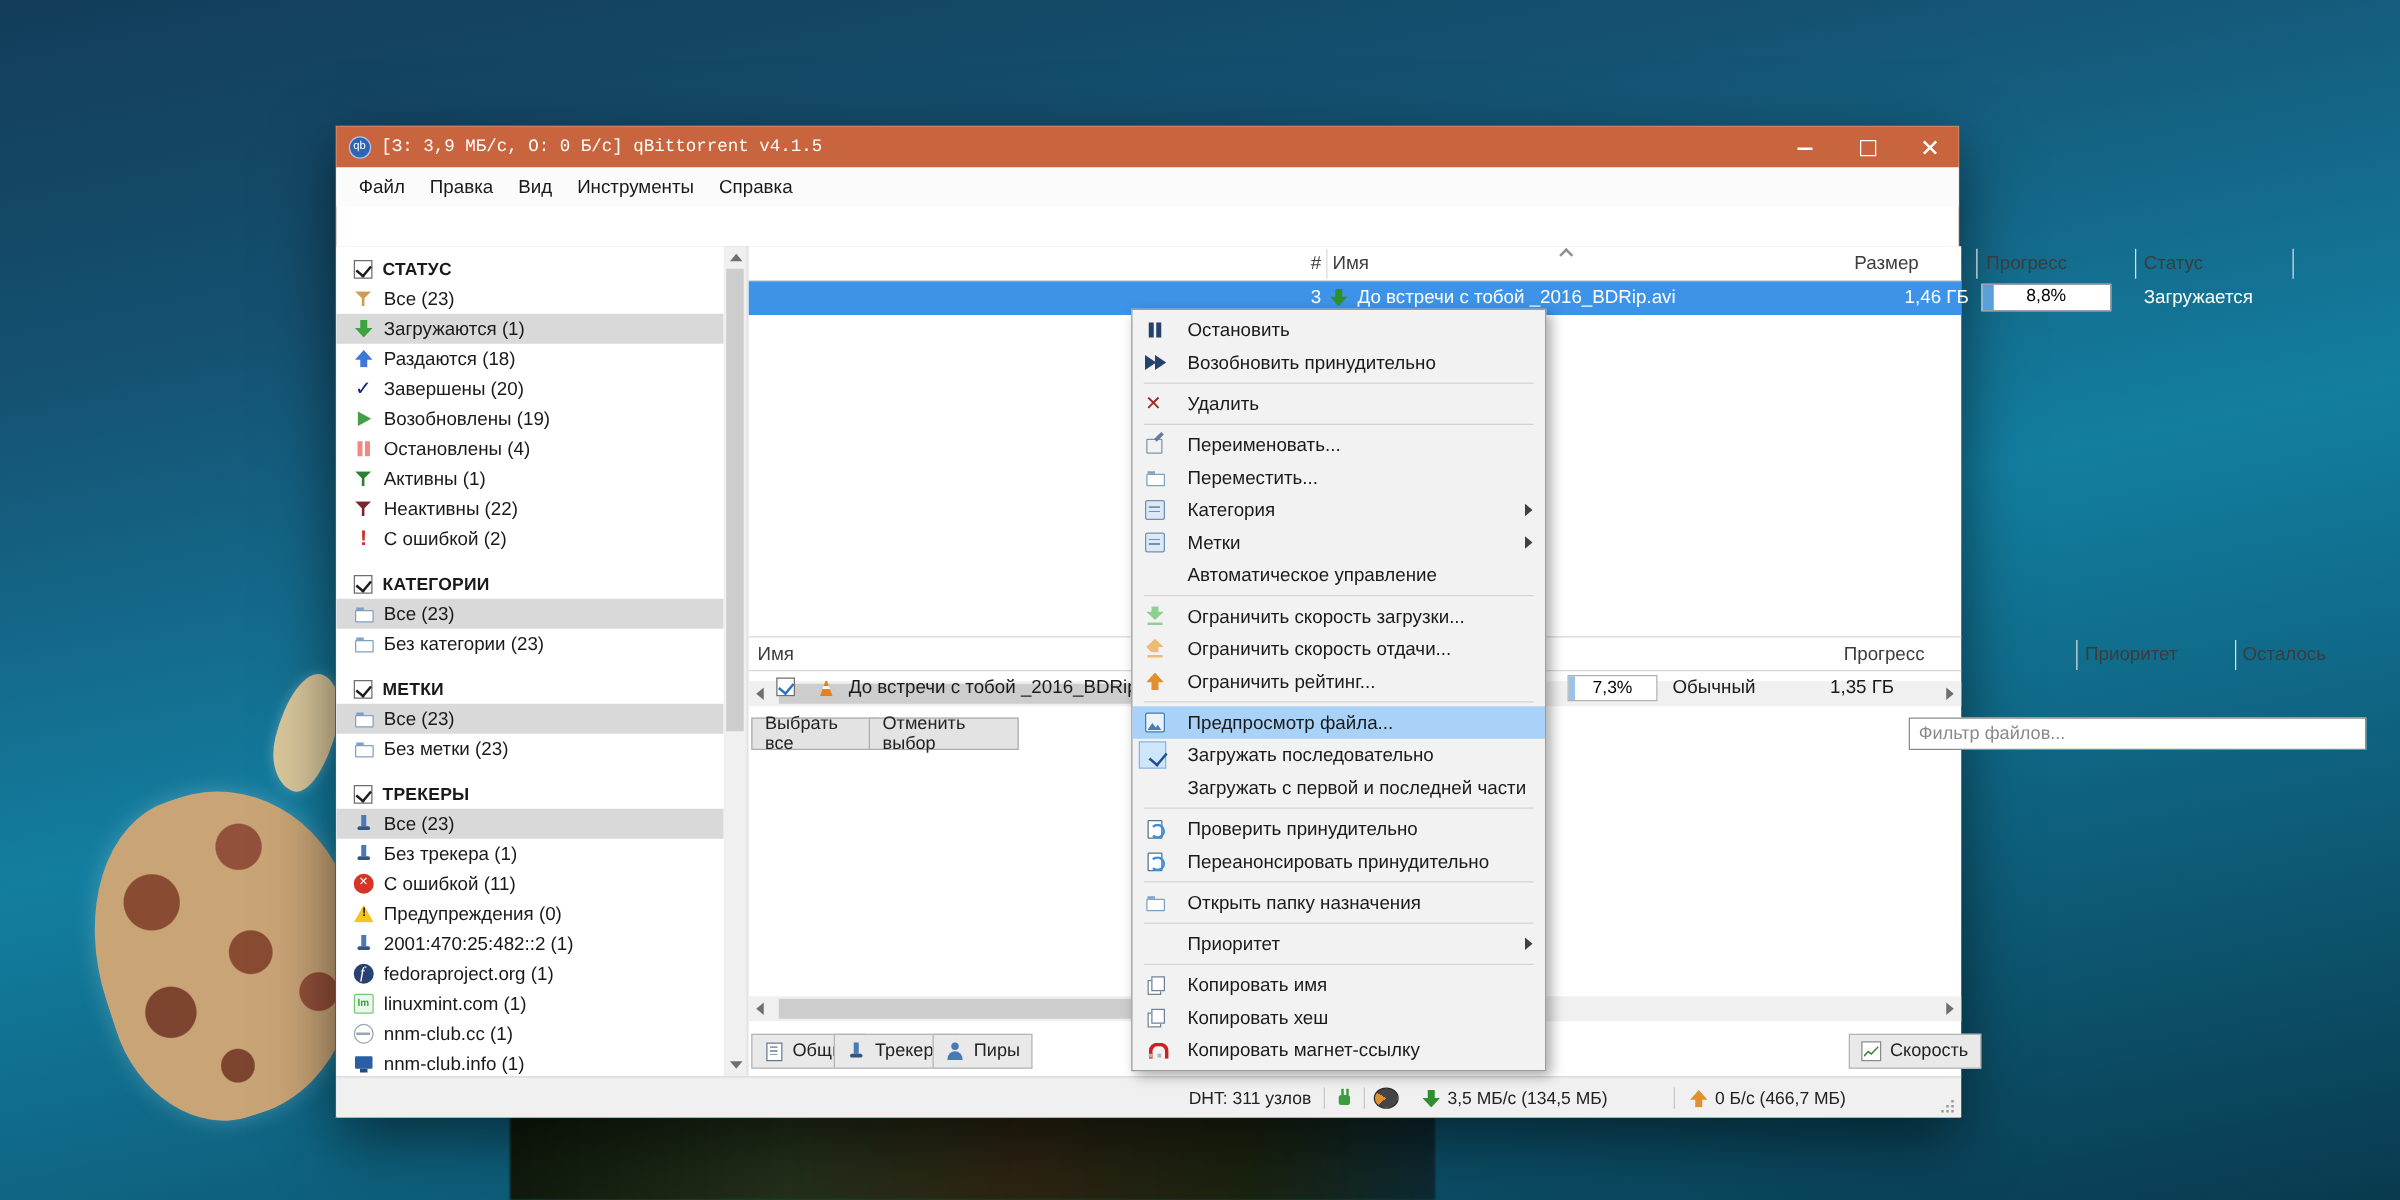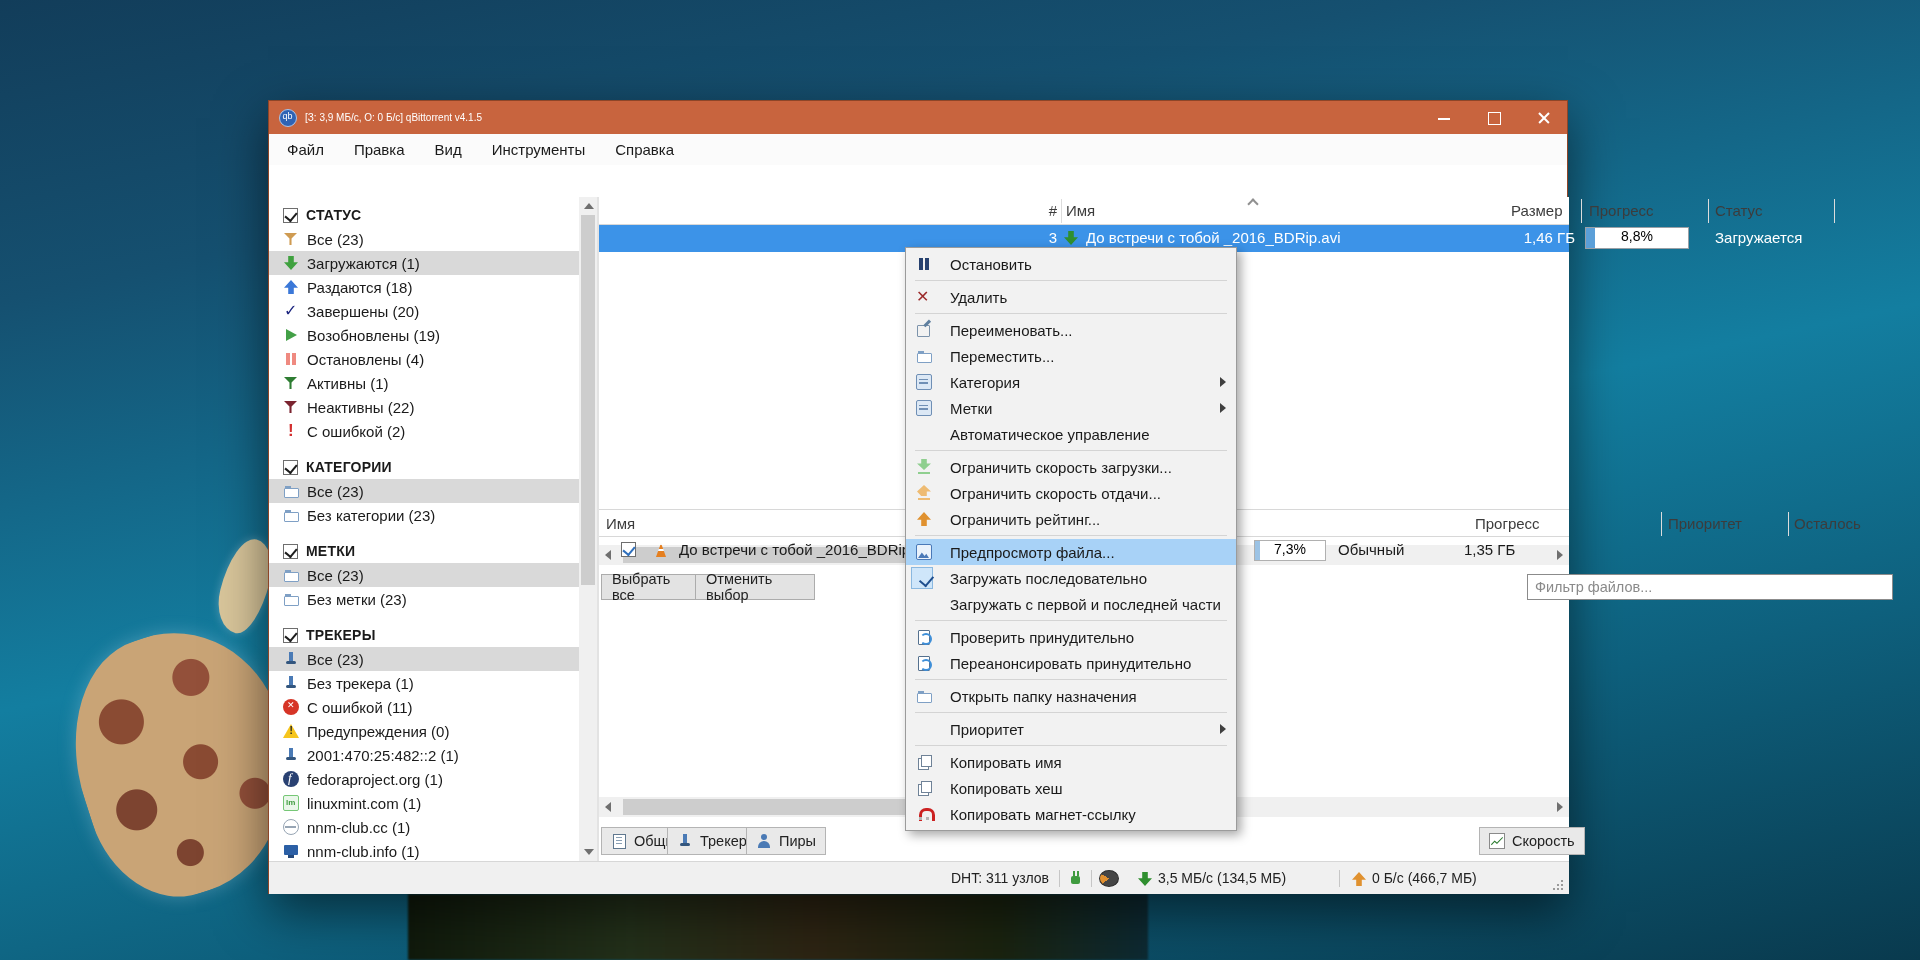--- a/index.html
+++ b/index.html
@@ -26,30 +26,30 @@
   .turtle-under { position:absolute; left:408px; top:894px; width:740px; height:66px;
     background:linear-gradient(90deg,#101a0c, #23301a 30%, #2d2413 55%, #1a230f 80%, #0d2a33);
     filter:blur(1px); }
 
   
   .window { position:absolute; left:268px; top:100px; width:1300px; height:794px;
     background:#fff; border:1px solid #8e4527; box-shadow:0 18px 48px rgba(0,0,0,.55); }
 
   .titlebar { position:absolute; left:0; top:0; width:100%; height:33px; background:#c8643e;
     display:flex; align-items:center; color:#fff; }
-  .titlebar .apptitle { margin-left:8px; font-size:10px; }
+  .titlebar .apptitle { margin-left:8px; font-size:14px;font-family:Liberation Mono, monospace; }
   .wc { position:absolute; top:0; height:33px; width:50px; }
   .wc-min { left:1150px; } .wc-max { left:1200px; } .wc-close { left:1250px; }
   .wc-min::before { content:""; position:absolute; left:19px; top:17px; width:12px; height:2px; background:#fff; }
   .wc-max::before { content:""; position:absolute; left:19px; top:11px; width:11px; height:11px; border:1.5px solid #fff; }
   .wc-close::before,.wc-close::after { content:""; position:absolute; left:18px; top:16px; width:14px; height:1.8px; background:#fff; }
   .wc-close::before { transform:rotate(45deg);} .wc-close::after { transform:rotate(-45deg);}
 
   .menubar { position:absolute; left:0; top:33px; width:100%; height:31px; background:#fbfbfb;
-    display:flex; align-items:center; gap:30px; padding-left:18px; }
+    display:flex; align-items:center; gap:20px; padding-left:18px; }
   .menubar span { cursor:default; }
 
   .tabbar { position:absolute; left:0; top:64px; width:100%; height:32px; background:#fff; }
   .tab { position:absolute; bottom:0; height:29px; display:flex; align-items:center; gap:7px;
     padding:0 12px; border:1px solid #a9a9a9; border-bottom:none; background:#fff; }
   .tab.active { left:12px; width:137px; height:31px; z-index:2; }
   .tab.inactive { left:168px; width:148px; height:27px; background:#efefef; border-color:#c9c9c9; color:#333; }
 
   .contentline { position:absolute; left:0; top:96px; width:100%; height:0; border-top:1px solid #c9c9c9; }
 
@@ -342,21 +342,21 @@
     <div class="arr dn"></div>
   </div>
   <div class="vsep"></div>
 
   <div class="main">
 
     <div class="t-head">
       <span class="cell" style="left:420px;width:38px;text-align:right">#</span>
       <span class="cell" style="left:467px">Имя</span>
       <div class="chev up" style="left:650px;top:3px"></div>
-      <span class="cell" style="left:912px;width:100px;text-align:left">Размер</span>
+      <span class="cell" style="left:836px;width:100px;text-align:right">Размер</span>
       <span class="cell" style="left:990px">Прогресс</span>
       <span class="cell" style="left:1116px">Статус</span>
       <div class="hdiv" style="left:462px"></div>
         <div class="hdiv" style="left:982px"></div>
       <div class="hdiv" style="left:1109px"></div>
         <div class="hdiv" style="left:1235px"></div>
     </div>
 
     <div class="t-row">
       <span class="cell" style="left:420px;width:38px;text-align:right">3</span>
@@ -441,20 +441,24 @@
     <span class="ic i-uarr itm" style="left:1082px;top:9px;--c:#e0912f"></span>
     <span class="itm" style="left:1103px">0 Б/с (466,7 МБ)</span>
     <div class="grip"></div>
   </div>
 
   <div class="cmenu">
     <div class="mi">
         <span class="mico ic i-pause" style="--c:#27416f"></span>
         <span>Остановить</span>
       </div>
+    <div class="mi">
+        <span class="mico ic i-ffwd"></span>
+        <span>Возобновить принудительно</span>
+      </div>
     <div class="msep"></div>
     <div class="mi">
         <span class="mico ic i-xdel"></span>
         <span>Удалить</span>
       </div>
     <div class="msep"></div>
     <div class="mi">
         <span class="mico ic i-edit"></span>
         <span>Переименовать...</span>
       </div>

